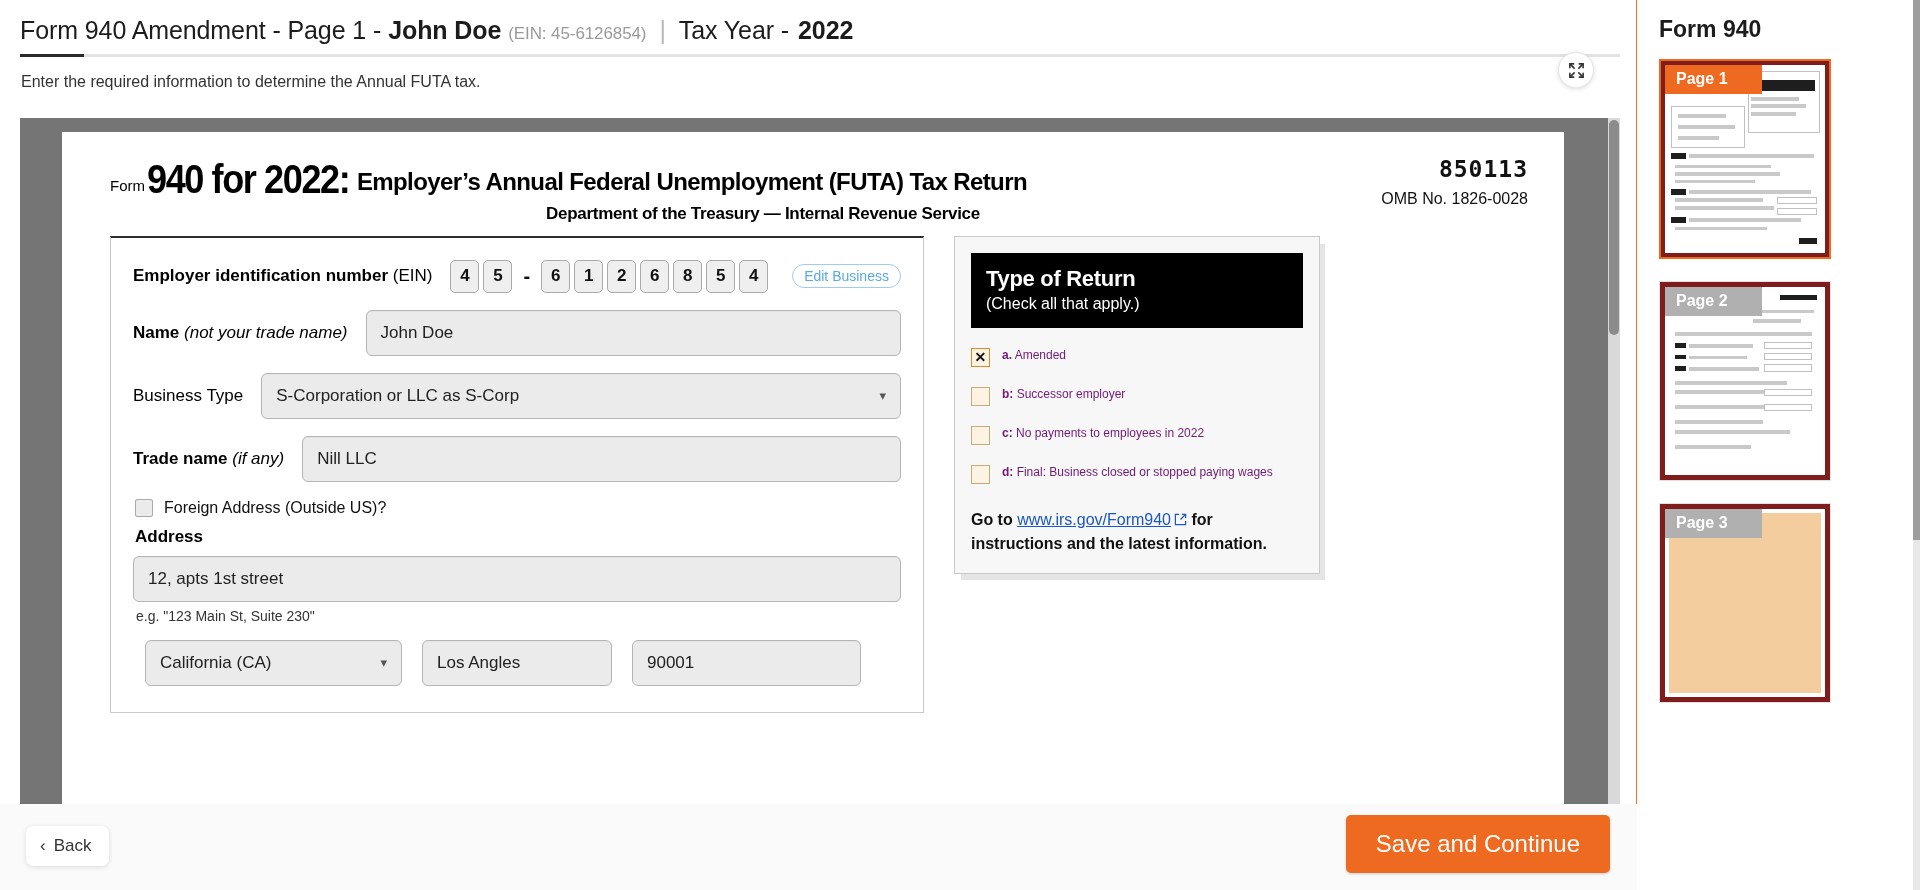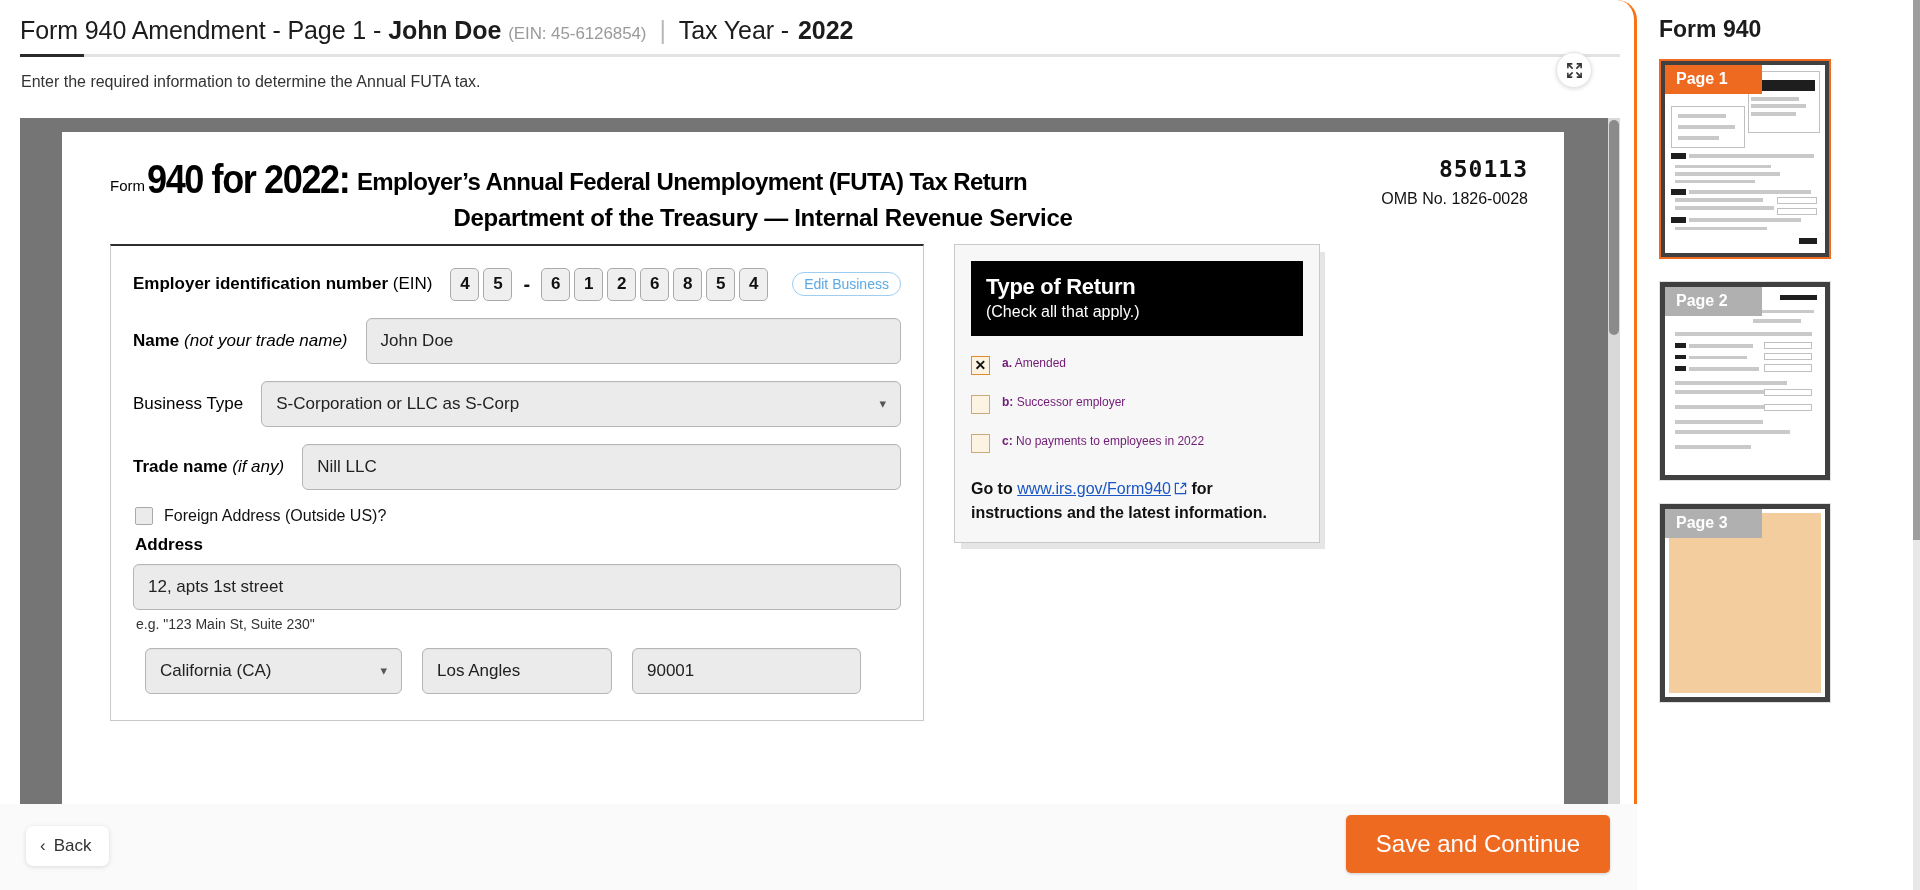--- a/index.html
+++ b/index.html
@@ -9,22 +9,21 @@
     background: #ffffff;
     overflow: hidden;
   }
   .app { position: relative; width: 1920px; height: 890px; display: flex; }
 
   
   .main-col {
     width: 1637px; height: 890px;
     position: relative;
     background: #fff;
-    border-right: 3px solid #f97316;
-    border-radius: 20px;
+    border-right: 1px solid #f97316;
   }
 
   
   .page-header { padding: 16px 20px 0 20px; }
   .title-line {
     font-size: 25px; color: #1c1c1c; letter-spacing: -0.1px;
     white-space: nowrap; display: flex; align-items: baseline;
   }
   .t-light { font-weight: 400; }
   .t-bold { font-weight: 700; }
@@ -88,21 +87,21 @@
     font-family: "Liberation Sans Narrow", "Liberation Sans", sans-serif;
     font-size: 41px; font-weight: 700; letter-spacing: -1.6px;
     color: #000; line-height: 0.95; transform: scaleX(0.88); transform-origin: left bottom;
   }
   .irs-title-block { margin-left: -20px; }
   .irs-employer {
     font-size: 24px; font-weight: 700; color: #000; letter-spacing: -0.6px;
     margin-bottom: 3px;
   }
   .irs-dept {
-    font-size: 24px; font-weight: 700; color: #000; letter-spacing: -0.3px;
+    font-size: 17px; font-weight: 700; color: #000; letter-spacing: -0.3px;
     text-align: center; margin-top: 5px; padding-right: 100px;
   }
   .irs-right { position: absolute; right: 36px; top: 24px; text-align: right; }
   .irs-ocr {
     font-family: "DejaVu Sans Mono", monospace; font-size: 23px;
     letter-spacing: 1px; color: #111; font-weight: 600;
   }
   .irs-omb { font-size: 16px; color: #111; margin-top: 8px; }
 
   .irs-body { display: flex; padding: 12px 36px 40px 48px; gap: 30px; }
@@ -203,21 +202,21 @@
     box-shadow: 0 1px 3px rgba(0,0,0,.18);
   }
 
   
   .sidebar {
     width: 283px; height: 890px; background: #fff; position: relative;
     padding: 16px 0 0 22px;
   }
   .sb-title { font-size: 23px; font-weight: 700; color: #1c1c1c; margin-bottom: 16px; }
   .thumb {
-    position: relative; width: 172px; background: #404040;
+    position: relative; width: 172px; background: #7f1d1d;
     border: 1px solid #e2e2e2; padding: 5px; margin-bottom: 22px;
   }
   .thumb.active { border: 2px solid #ef6a21; padding: 4px; }
   .thumb-badge {
     position: absolute; left: 5px; top: 5px; z-index: 3;
     background: #b0b0b0; color: #fff; font-size: 16px; font-weight: 700;
     padding: 5px 11px 6px 11px; width: 97px;
   }
   .thumb.active .thumb-badge { background: #ef6a21; left: 4px; top: 4px; }
   .thumb-canvas { width: 100%; height: 188px; background: #fff; position: relative; overflow: hidden; }
@@ -369,20 +368,27 @@
             </div>
 
             <div class="tor-opt">
               <div class="tor-box"></div>
               <div class="tor-lbl">
                 <b>c:</b>
                 <span>No payments to employees in 2022</span>
               </div>
             </div>
 
+            <div class="tor-opt">
+              <div class="tor-box"></div>
+              <div class="tor-lbl">
+                <b>d:</b>
+                <span>Final: Business closed or stopped paying wages</span>
+              </div>
+            </div>
 
             <div class="tor-goto">
               <span>Go to</span>
               <a class="tor-link" href="#">www.irs.gov/Form940</a><span class="ext-ico"><svg width="13" height="13" viewBox="0 0 14 14" fill="none" stroke="#1a56c4" stroke-width="1.3">
                     <path d="M5.5 1.5H1.5v11h11V8.5"></path>
                     <path d="M8.5 1.5h4v4"></path>
                     <path d="M12.5 1.5L7 7"></path>
                   </svg></span>
               <span>for</span>
               <div>instructions and the latest information.</div>

